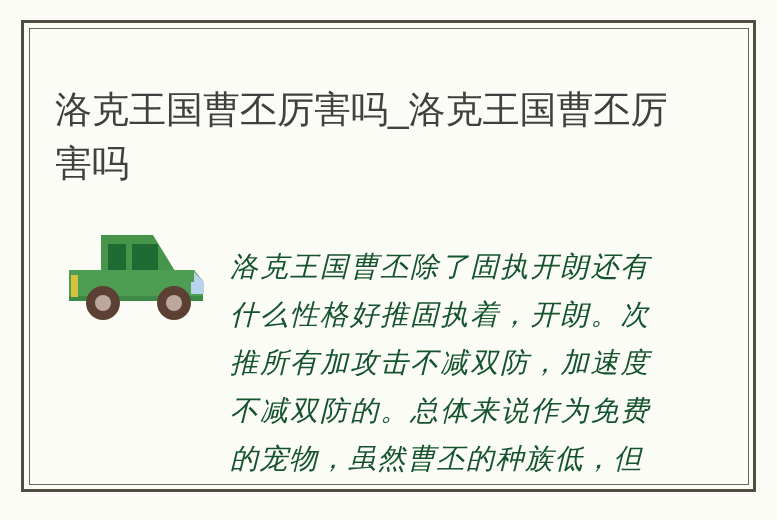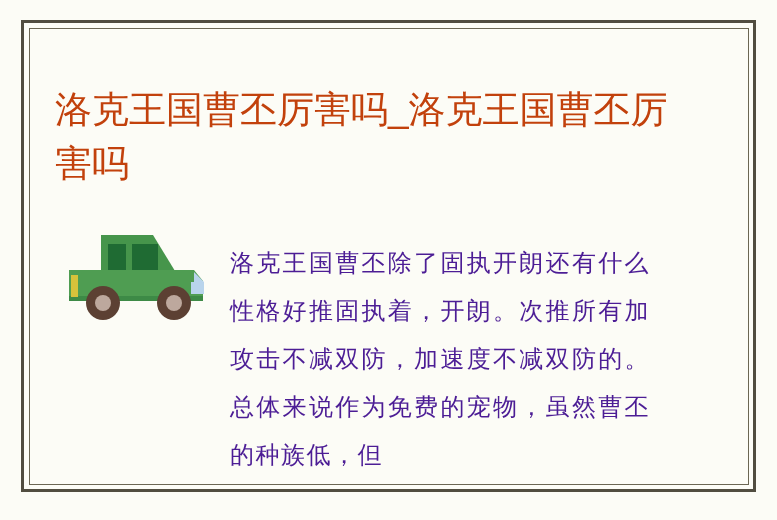--- a/index.html
+++ b/index.html
@@ -43,21 +43,21 @@
 
   
   .title {
     position: absolute;
     left: 55px;
     top: 58px;
     width: 620px;
     font-size: 37px;
     line-height: 54px;
     letter-spacing: 0px;
-    color: #c2410c;
+    color: #404040;
     font-weight: 400;
     white-space: pre-wrap;
     word-break: break-all;
   }
 
   
   .content-row {
     position: absolute;
     left: 55px;
     top: 205px;
@@ -73,26 +73,27 @@
     height: 100px;
   }
 
   
   .body-text {
     position: absolute;
     left: 175px;
     top: 10px;
     width: 420px;
     font-family: "DejaVu Serif", serif;
-    font-size: 24px;
+    font-size: 28px;
     line-height: 48px;
     letter-spacing: 1.5px;
-    color: #4c1d95;
+    color: #14532d;
     text-align: justify;
     word-break: break-all;
+    font-style: italic;
   }
 </style>
 </head>
 <body>
 
 <div id="page">
 
   <div class="frame-outer"></div>
   <div class="frame-inner"></div>
 

